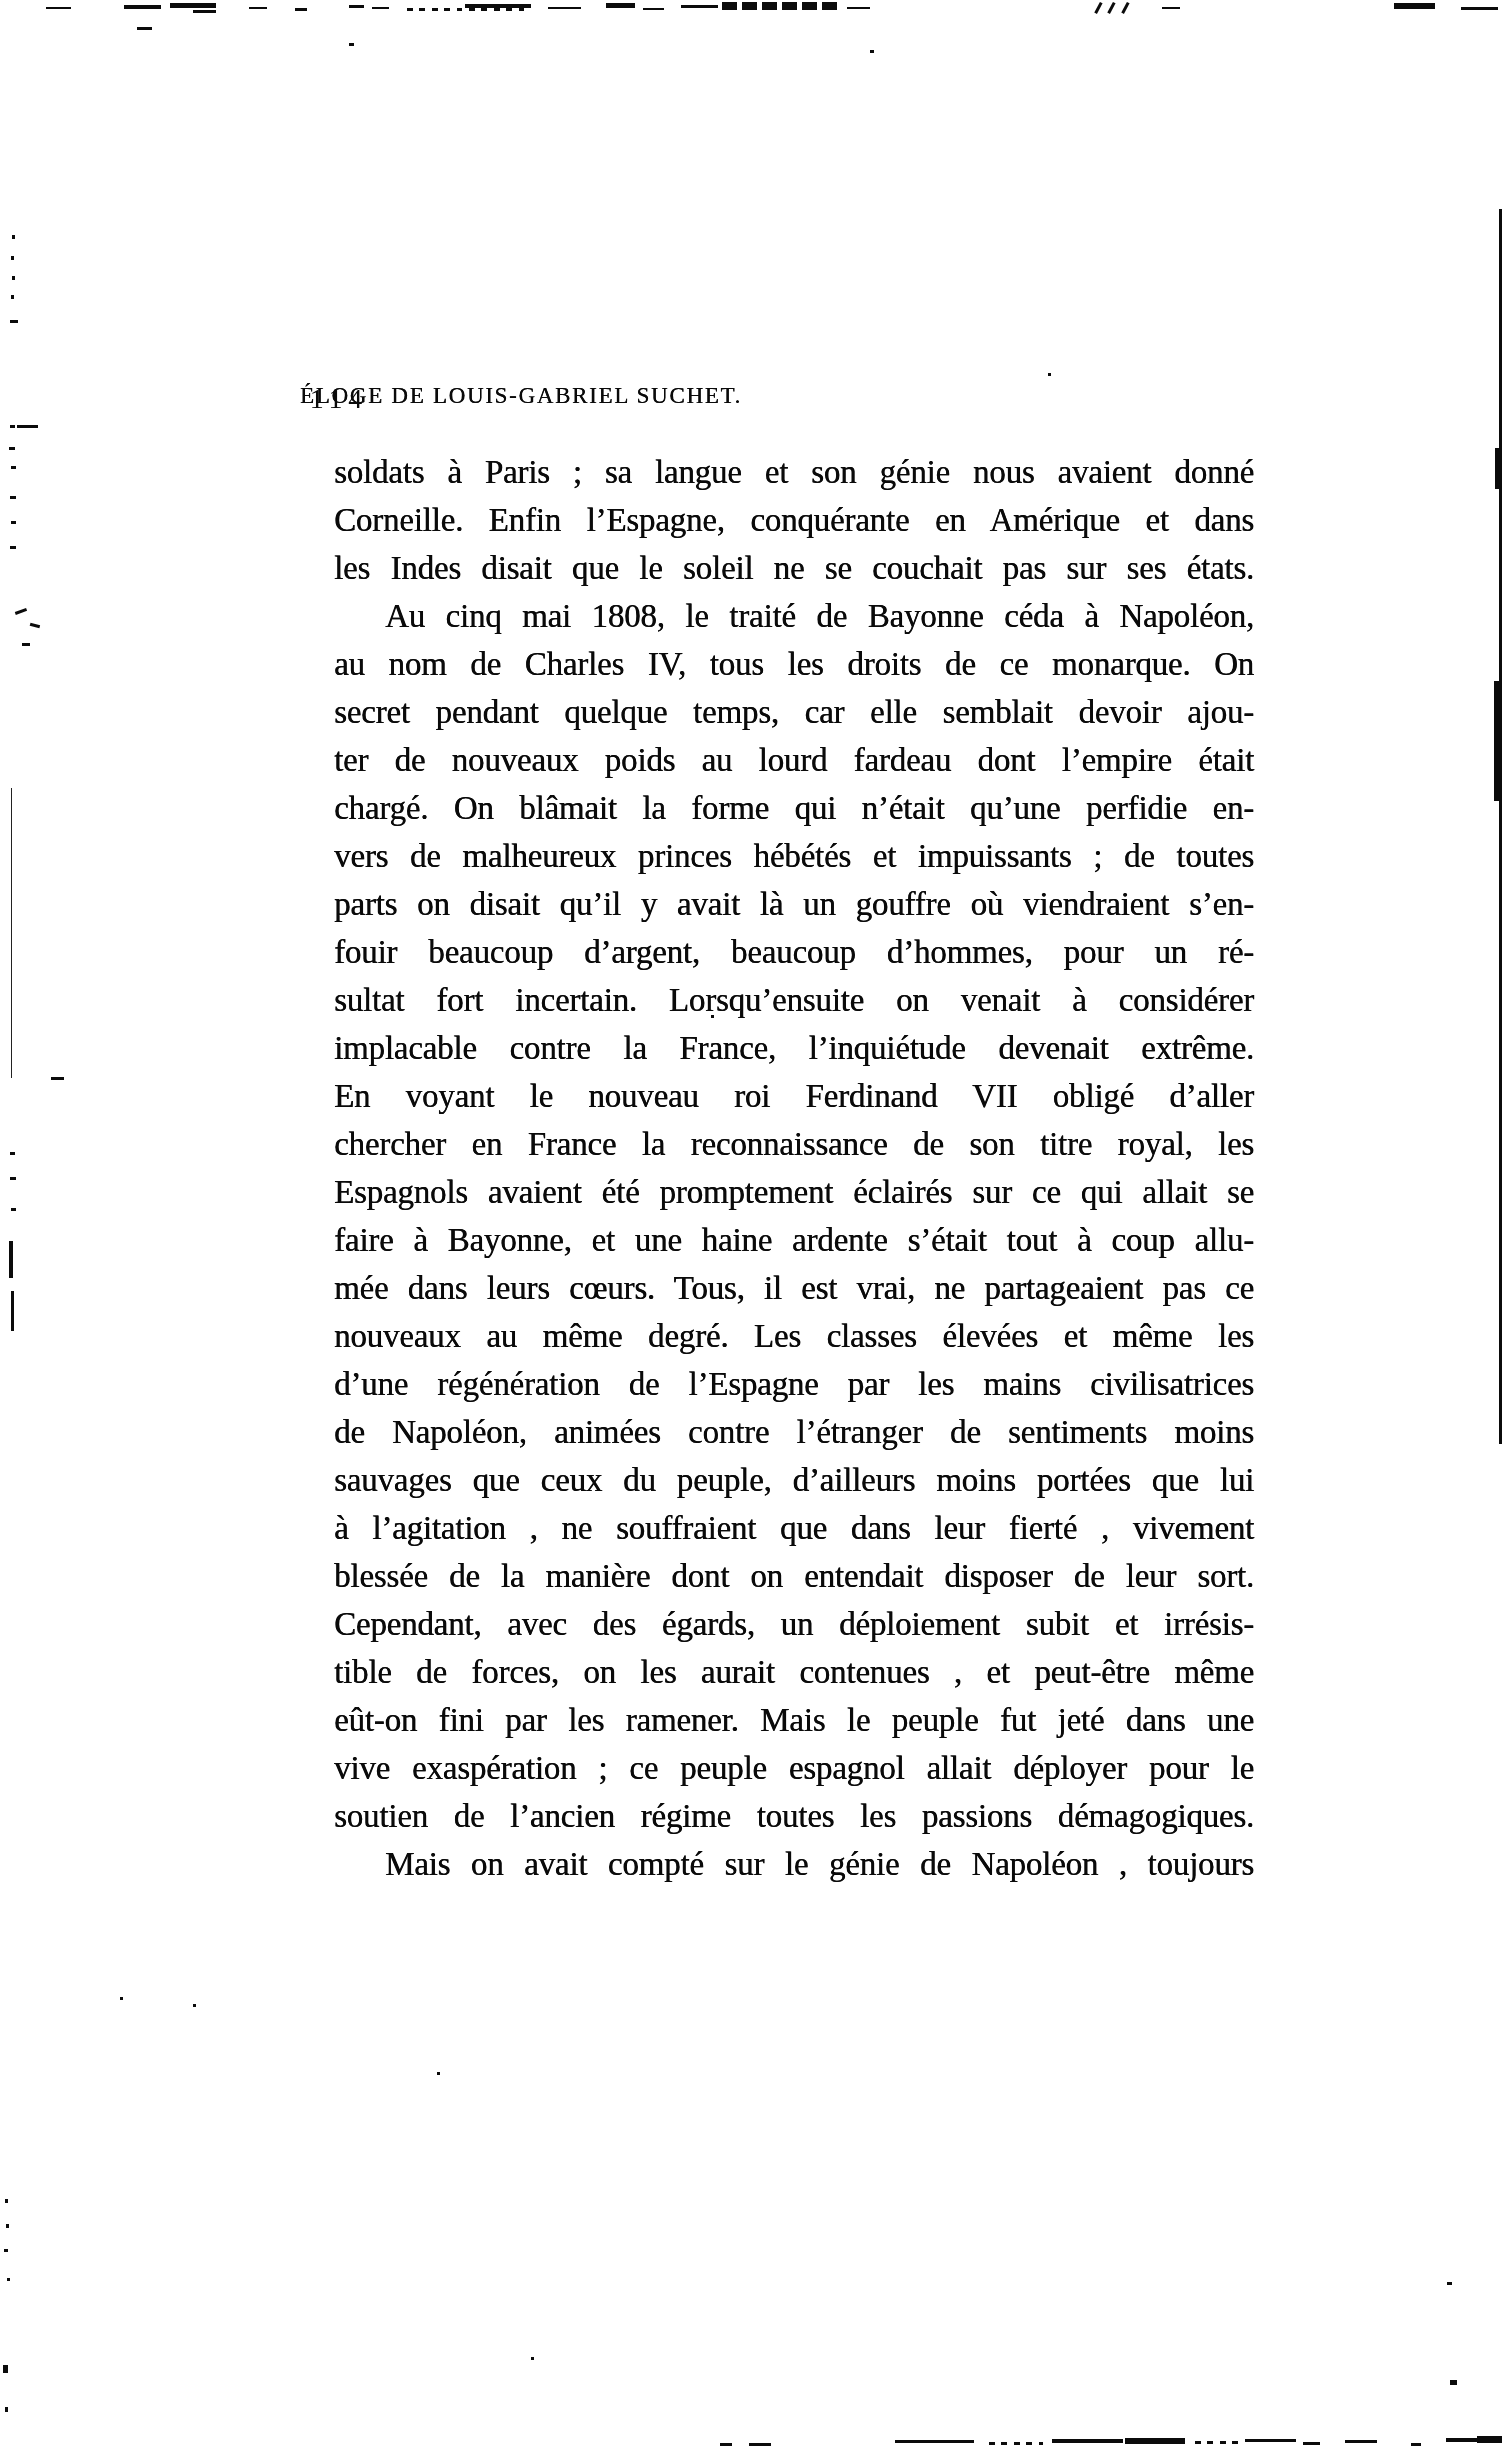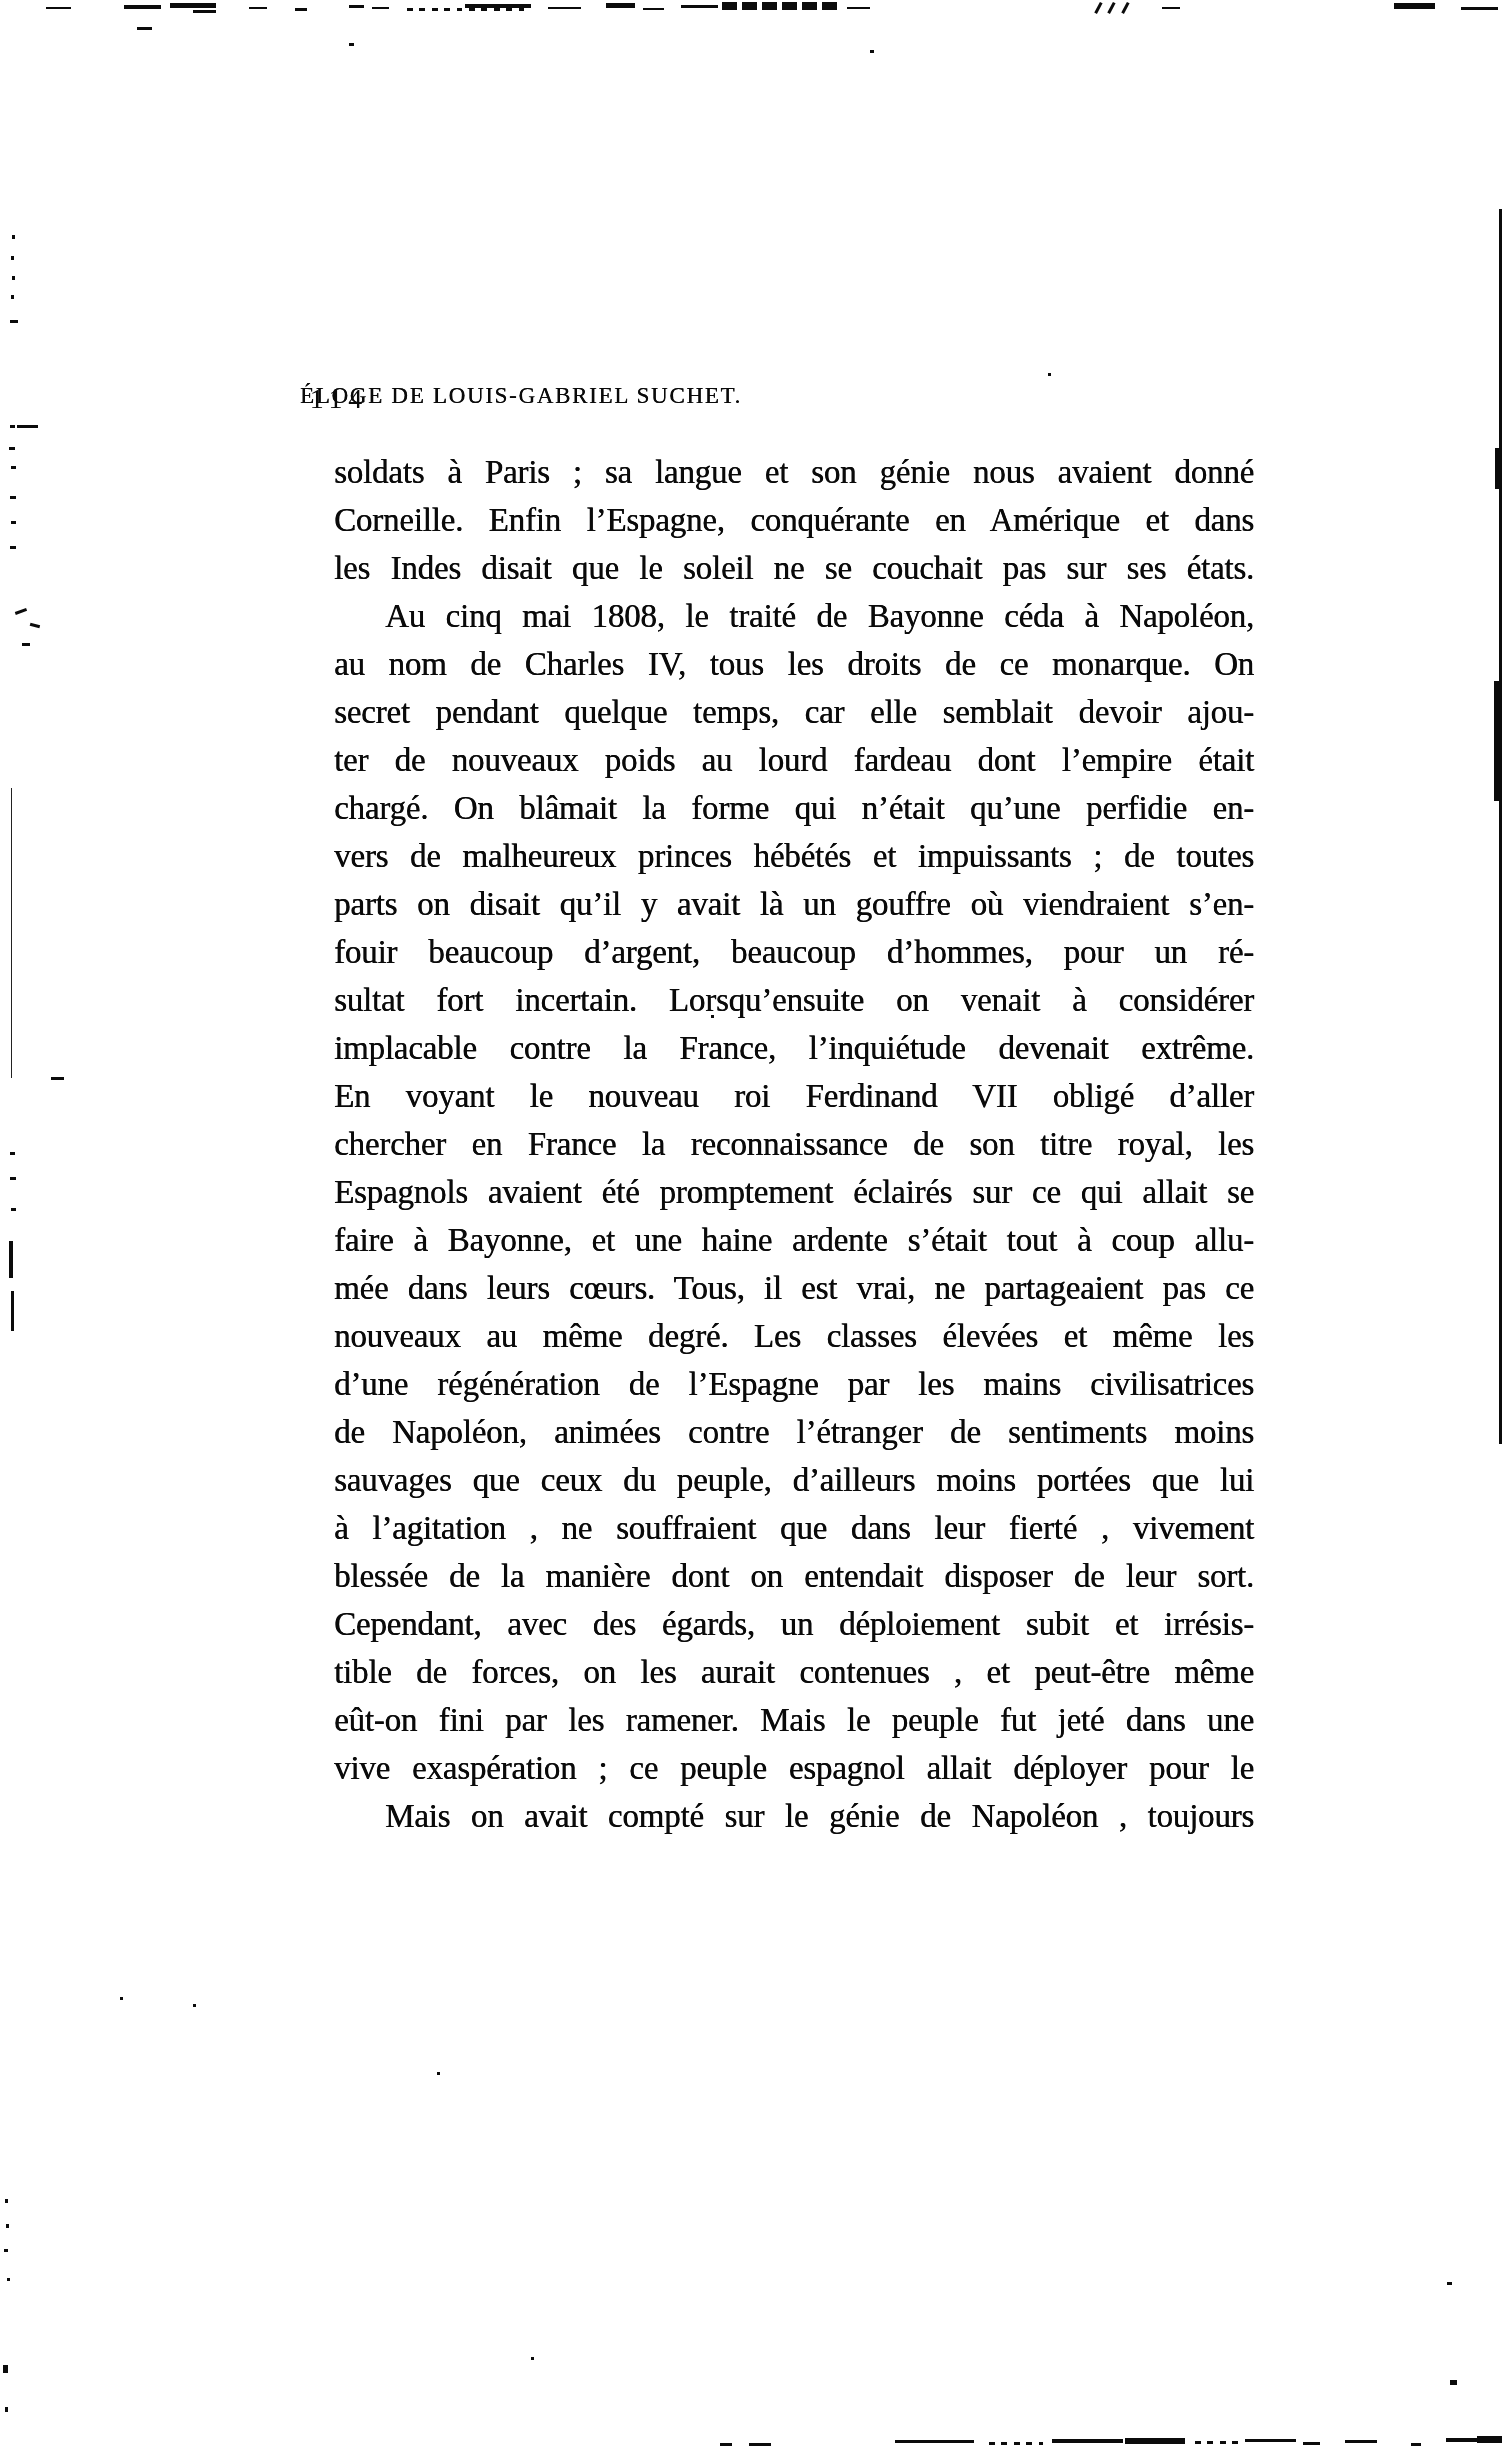--- a/index.html
+++ b/index.html
@@ -69,20 +69,21 @@
       <div class="text-line">nouveaux au même degré. Les classes élevées et même les</div>
       <div class="text-line">d’une régénération de l’Espagne par les mains civilisatrices</div>
       <div class="text-line">de Napoléon, animées contre l’étranger de sentiments moins</div>
       <div class="text-line">sauvages que ceux du peuple, d’ailleurs moins portées que lui</div>
       <div class="text-line">à l’agitation , ne souffraient que dans leur fierté , vivement</div>
       <div class="text-line">blessée de la manière dont on entendait disposer de leur sort.</div>
       <div class="text-line">Cependant, avec des égards, un déploiement subit et irrésis-</div>
       <div class="text-line">tible de forces, on les aurait contenues , et peut-être même</div>
       <div class="text-line">eût-on fini par les ramener. Mais le peuple fut jeté dans une</div>
       <div class="text-line">vive exaspération ; ce peuple espagnol allait déployer pour le</div>
+      <div class="text-line">soutien de l’ancien régime toutes les passions démagogiques.</div>
       <div class="text-line indent">Mais on avait compté sur le génie de Napoléon , toujours</div>
     </main>
 
   <div class="art" style="left:46px;top:6.6px;width:25px;height:2.5px;"></div>
   <div class="art" style="left:124px;top:5px;width:37px;height:4.1px;"></div>
   <div class="art" style="left:170px;top:2.5px;width:46px;height:5.8px;"></div>
   <div class="art" style="left:193px;top:10px;width:23px;height:2.5px;"></div>
   <div class="art" style="left:249px;top:6.6px;width:18px;height:2.5px;"></div>
   <div class="art" style="left:295px;top:8.3px;width:11.6px;height:2.5px;"></div>
   <div class="art" style="left:349px;top:5px;width:15px;height:3.3px;"></div>

